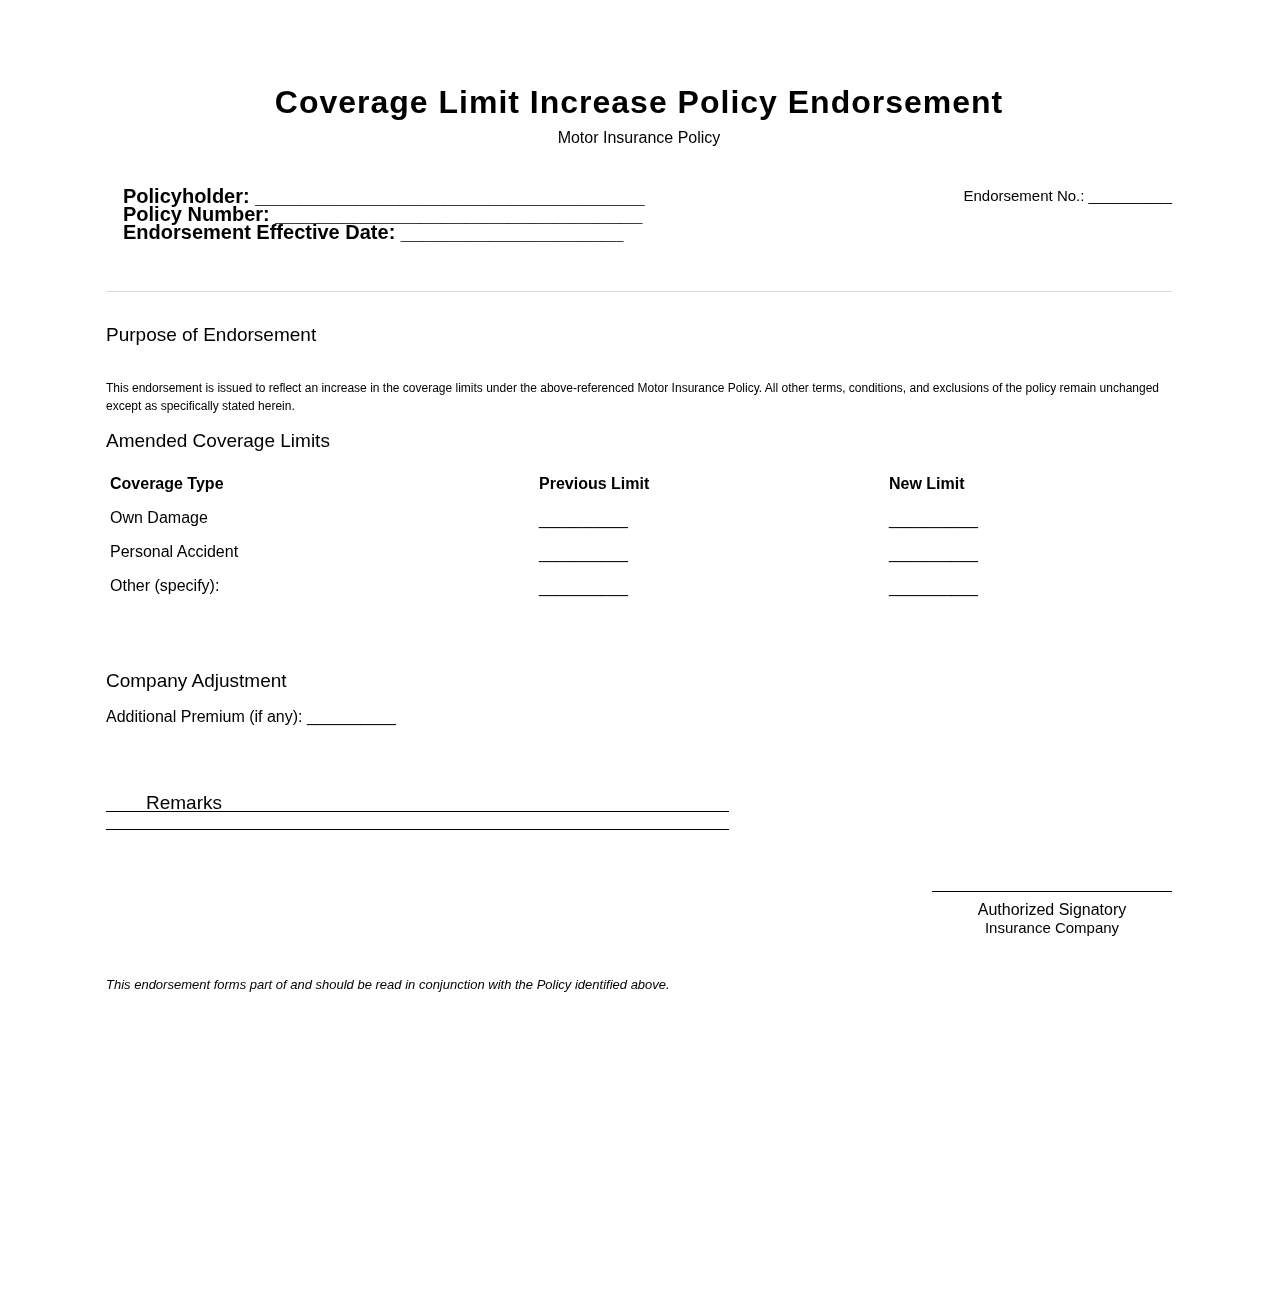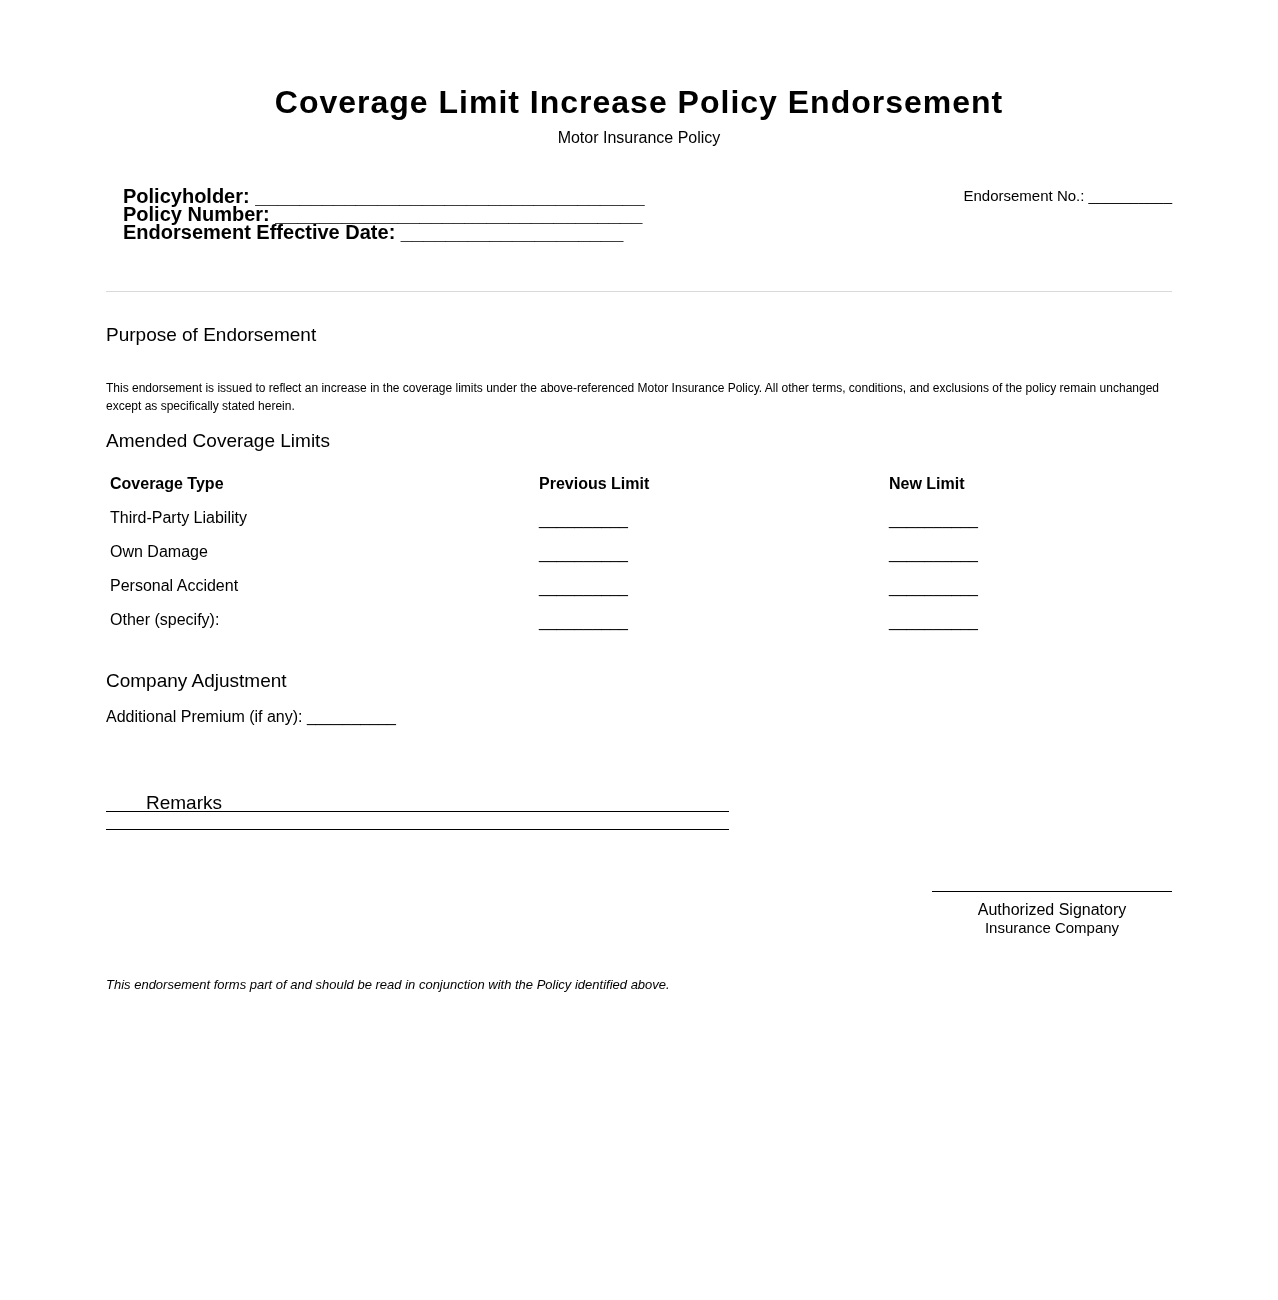--- a/index.html
+++ b/index.html
@@ -158,25 +158,20 @@
   <table class="cov-table">
     <thead>
       <tr>
         <th class="col1">Coverage Type</th>
         <th class="col2">Previous Limit</th>
         <th>New Limit</th>
       </tr>
     </thead>
     <tbody>
       <tr>
-        <td>Third-Party Liability</td>
-        <td class="blank">__________</td>
-        <td class="blank">__________</td>
-      </tr>
-      <tr>
         <td>Own Damage</td>
         <td class="blank">__________</td>
         <td class="blank">__________</td>
       </tr>
       <tr>
         <td>Personal Accident</td>
         <td class="blank">__________</td>
         <td class="blank">__________</td>
       </tr>
       <tr>

